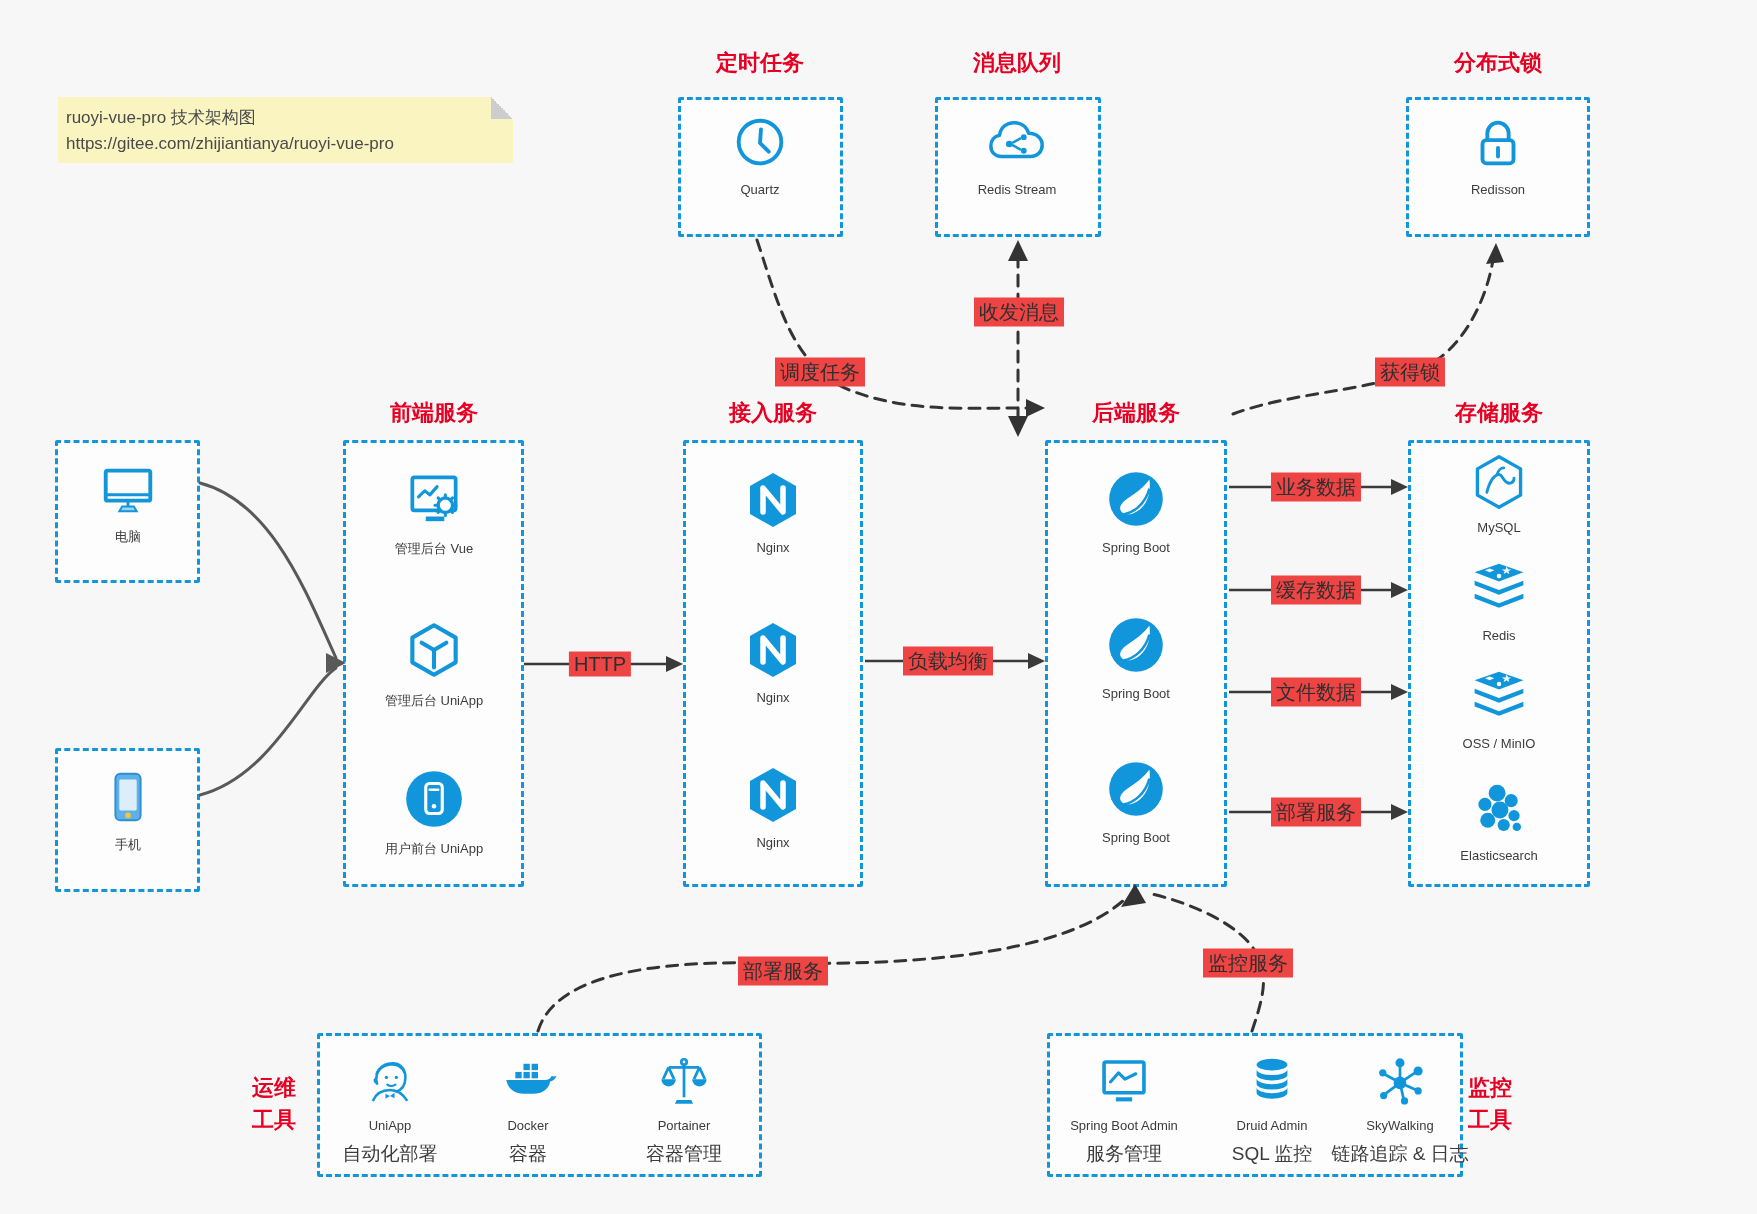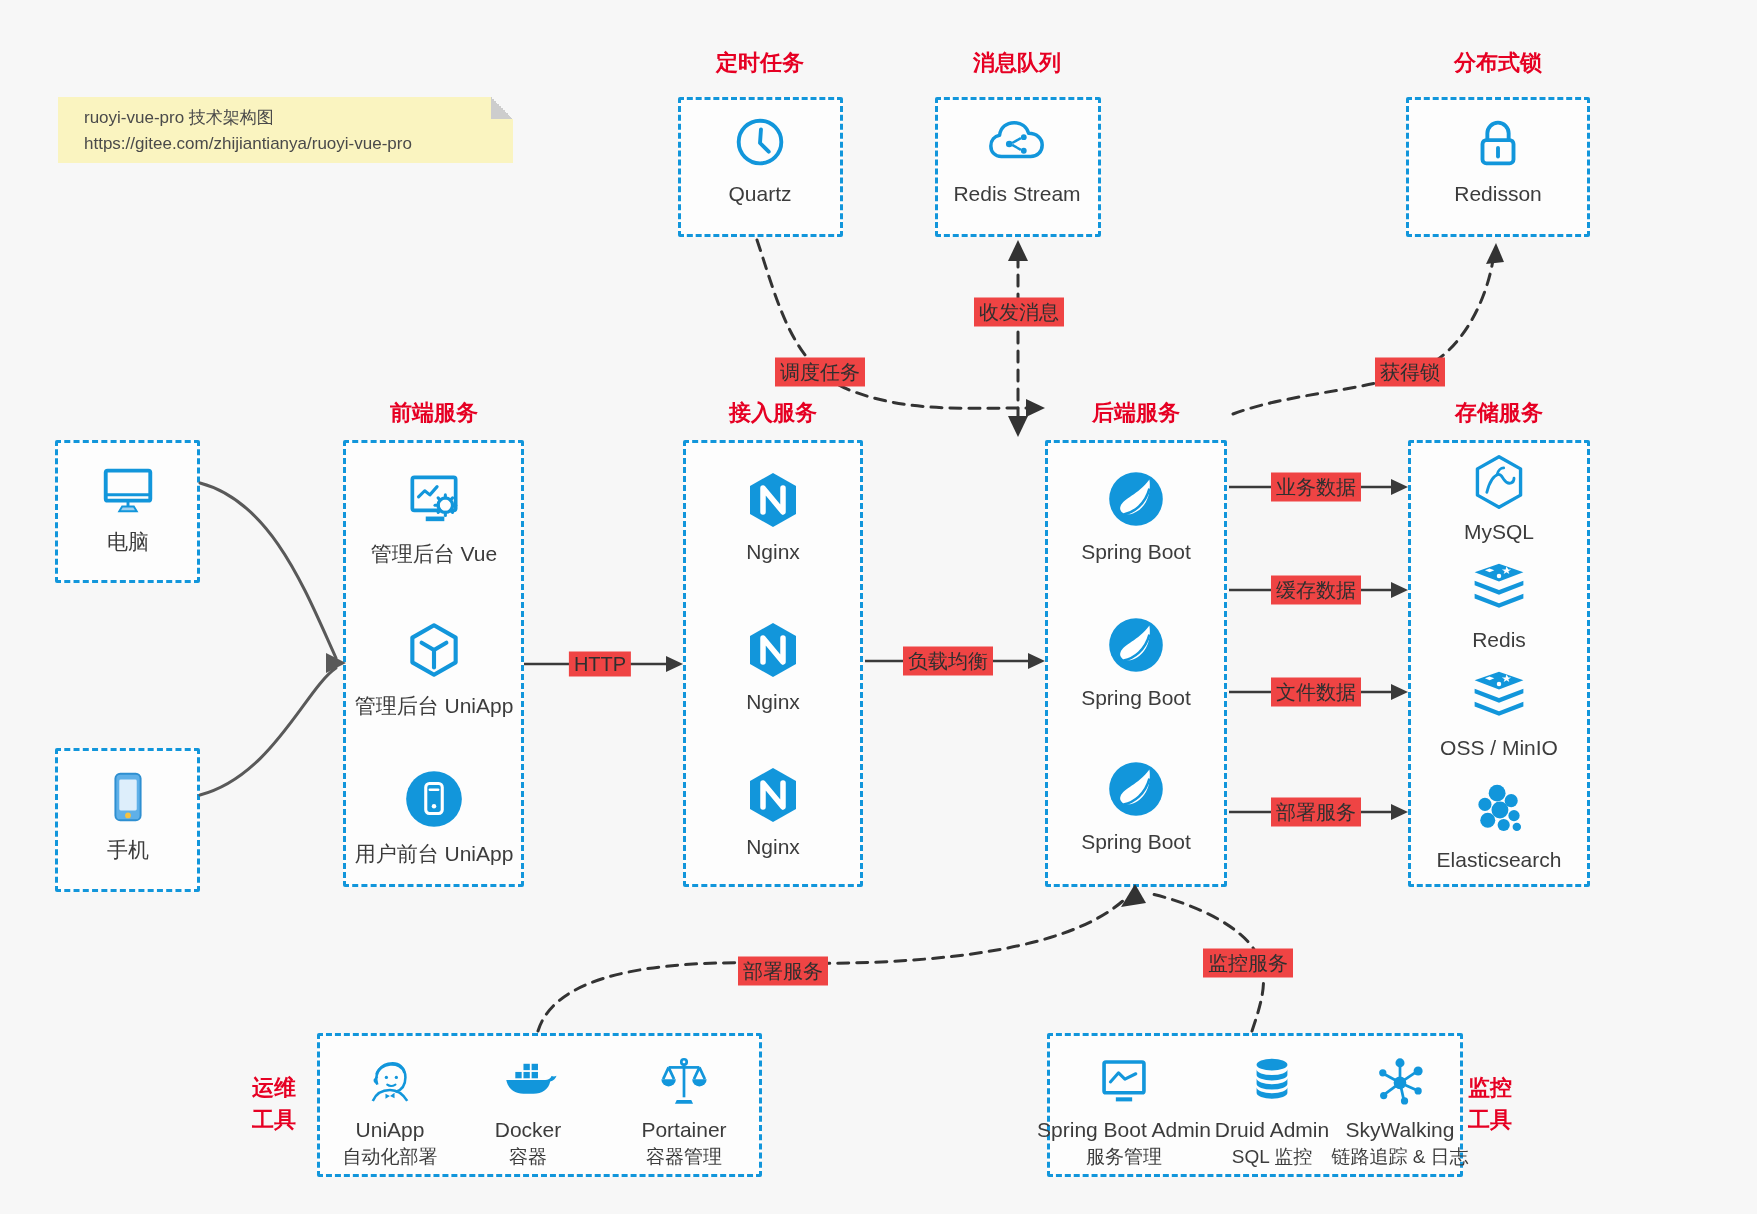--- a/index.html
+++ b/index.html
@@ -2,26 +2,26 @@
 <html><head>
 <meta charset="utf-8">
 <style>
   html,body{margin:0;padding:0;background:#f7f7f7;font-family:"Liberation Sans","DejaVu Sans",sans-serif;}
   #canvas{position:relative;width:1757px;height:1214px;background:#f7f7f7;overflow:hidden;}
   .dbox{position:absolute;border:3px dashed #1296db;background:#fdfdfd;box-sizing:border-box;border-radius:2px;}
   .title-red{position:absolute;color:#e60023;font-weight:bold;font-size:22px;text-align:left;transform:translateX(-50%);white-space:nowrap;z-index:3;}
   .stitle{position:absolute;color:#e60023;font-weight:bold;font-size:22px;text-align:left;line-height:1.45;z-index:3;}
   .node{position:absolute;width:190px;transform:translateX(-50%);text-align:center;z-index:3;}
   .node .ic{display:inline-block;}
-  .nlabel{font-size:21px;color:#3c3c3c;margin-top:4px;white-space:nowrap;}
-  .nlabel2{font-size:19px;color:#3c3c3c;margin-top:2px;white-space:nowrap;}
+  .nlabel{font-size:13px;color:#3c3c3c;margin-top:4px;white-space:nowrap;}
+  .nlabel2{font-size:19px;color:#3c3c3c;margin-top:8px;white-space:nowrap;}
   .elabel{position:absolute;font-size:20px;color:#2f2f2f;background:#ef4444;padding:1px 5px;transform:translate(-50%,-50%);white-space:nowrap;z-index:4;}
   .note{position:absolute;left:58px;top:97px;width:455px;height:66px;background:#faf4c0;z-index:3;}
   .note .fold{position:absolute;top:0;right:0;width:22px;height:22px;background:linear-gradient(225deg,#f7f7f7 0 50%,#cdcdcd 50% 100%);}
-  .note .l1,.note .l2{margin-left:26px;font-size:17px;color:#4a4a4a;line-height:1.55;}
+  .note .l1,.note .l2{margin-left:8px;font-size:17px;color:#4a4a4a;line-height:1.55;}
   .note .l1{margin-top:8px;}
   svg.layer{position:absolute;left:0;top:0;z-index:1;pointer-events:none;}
 </style>
 </head>
 <body>
 
 <div id="canvas">
 
   <svg class="layer" width="1757" height="1214" viewBox="0 0 1757 1214">
 

